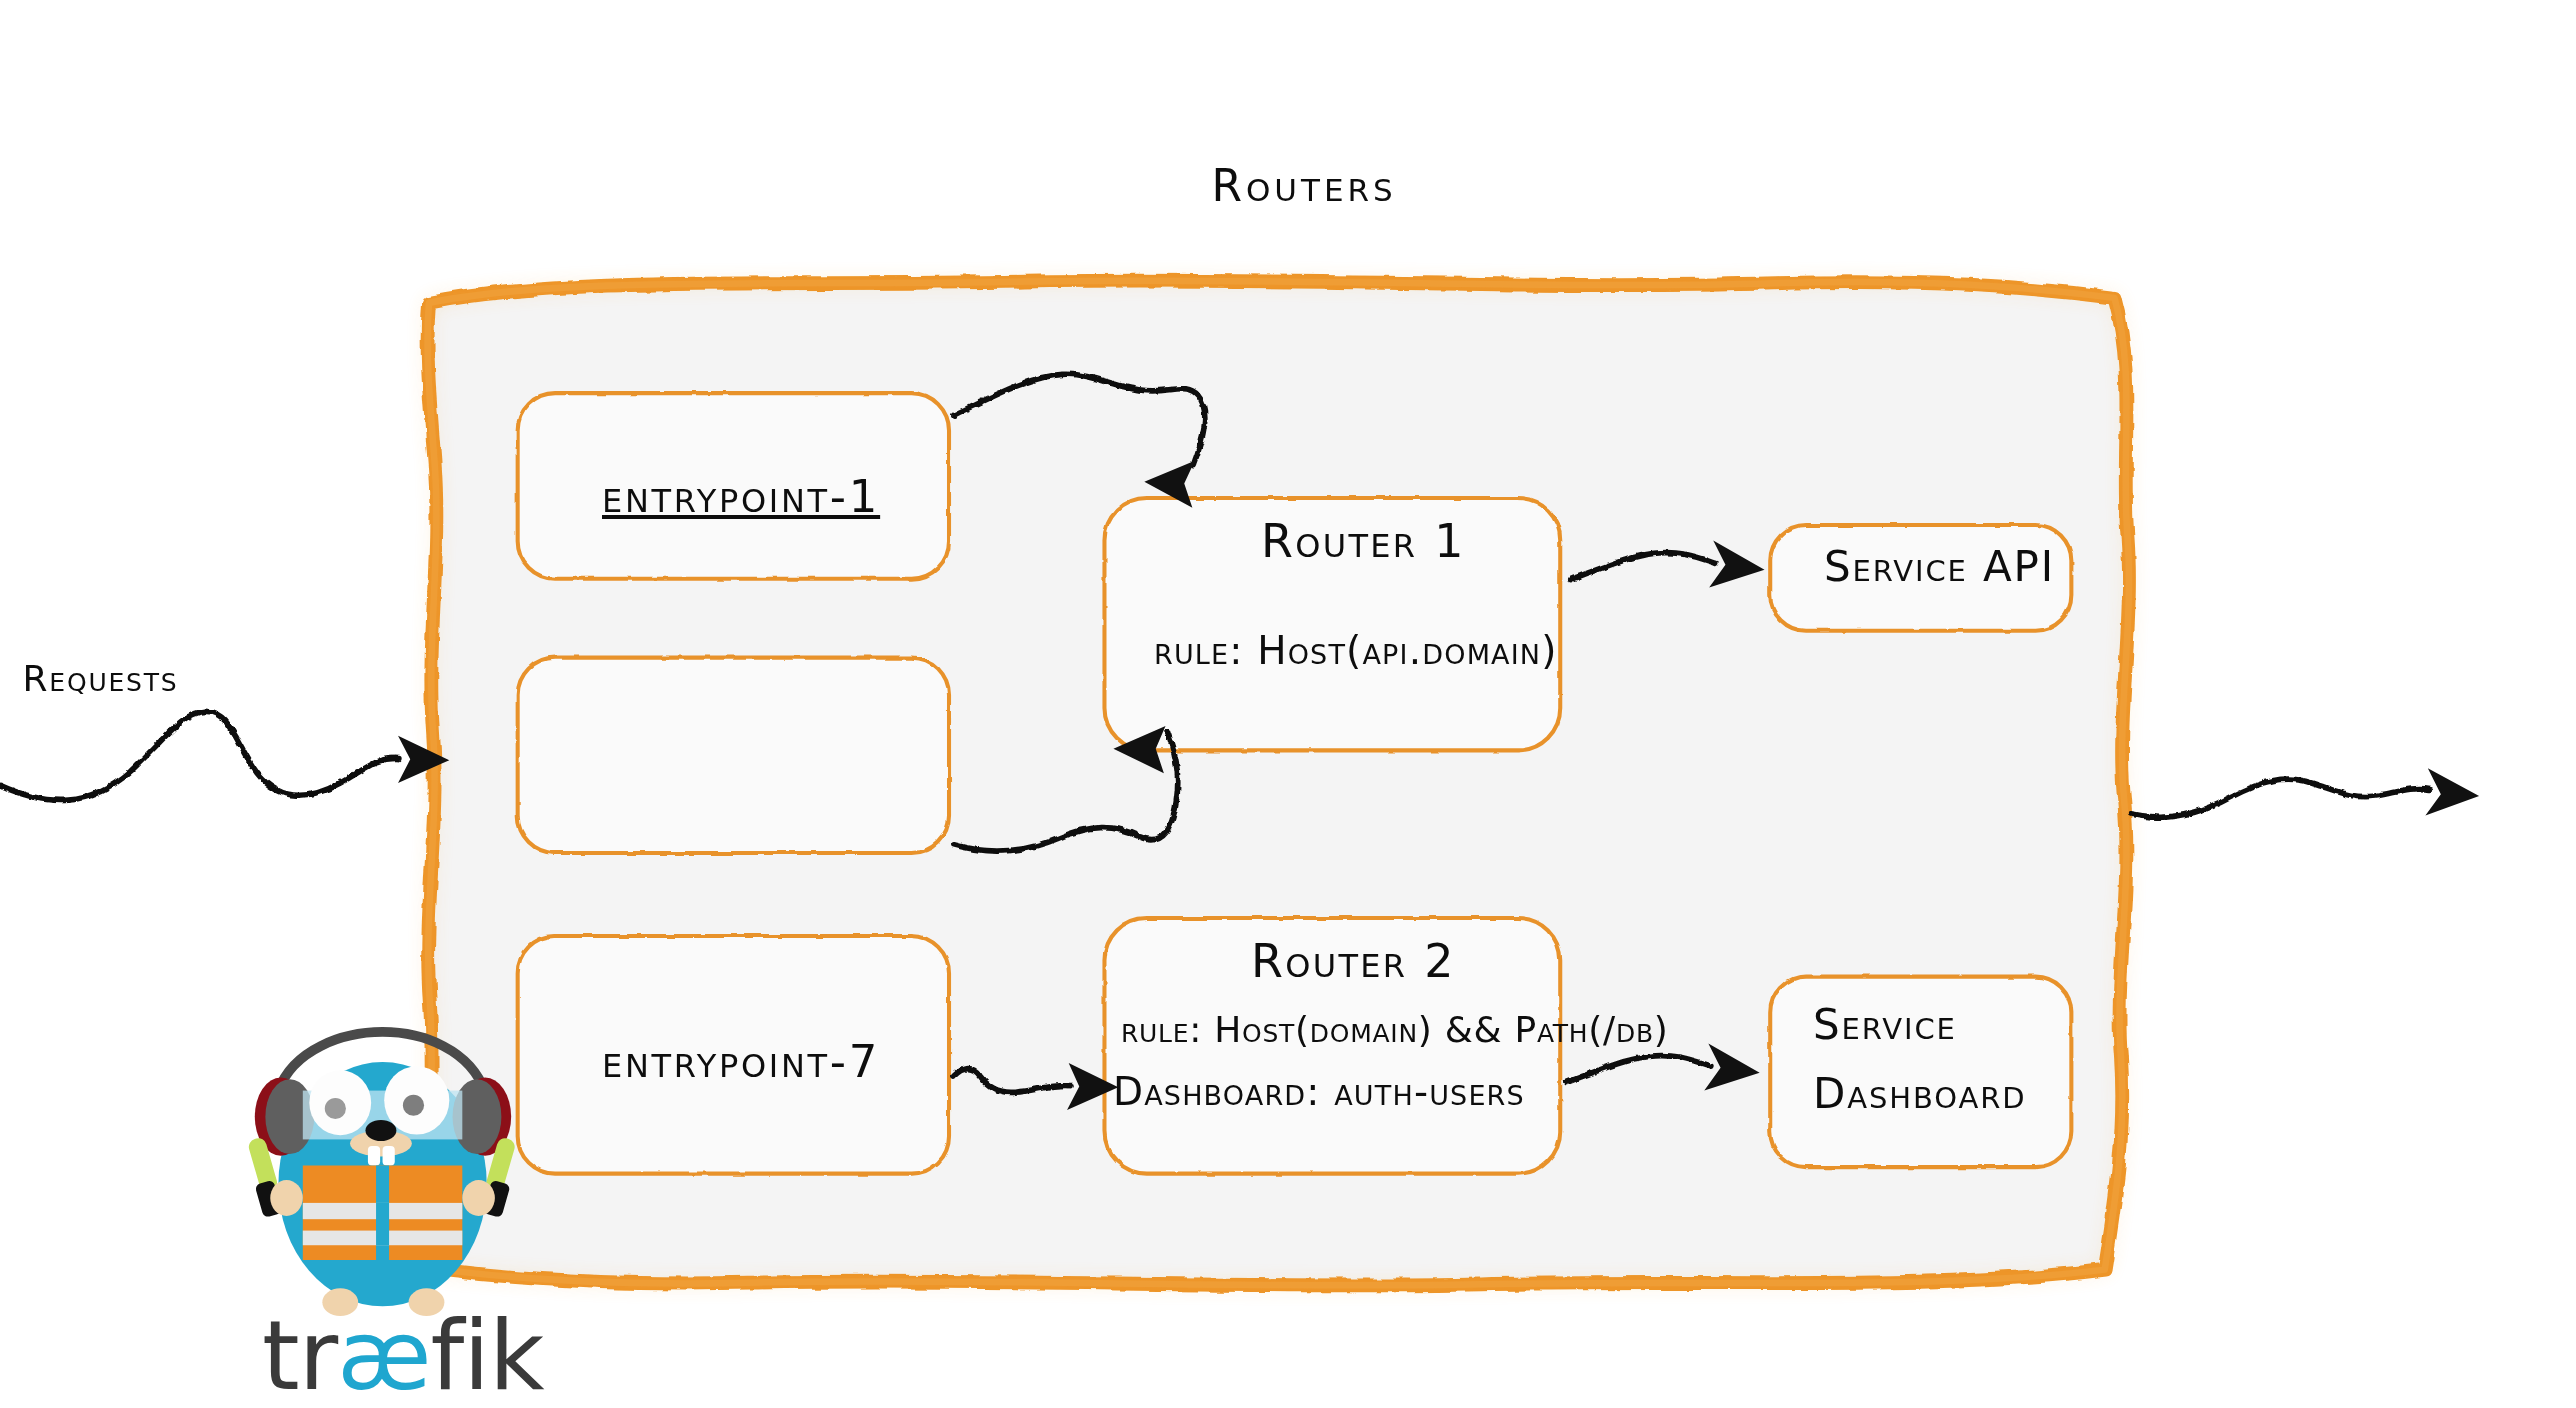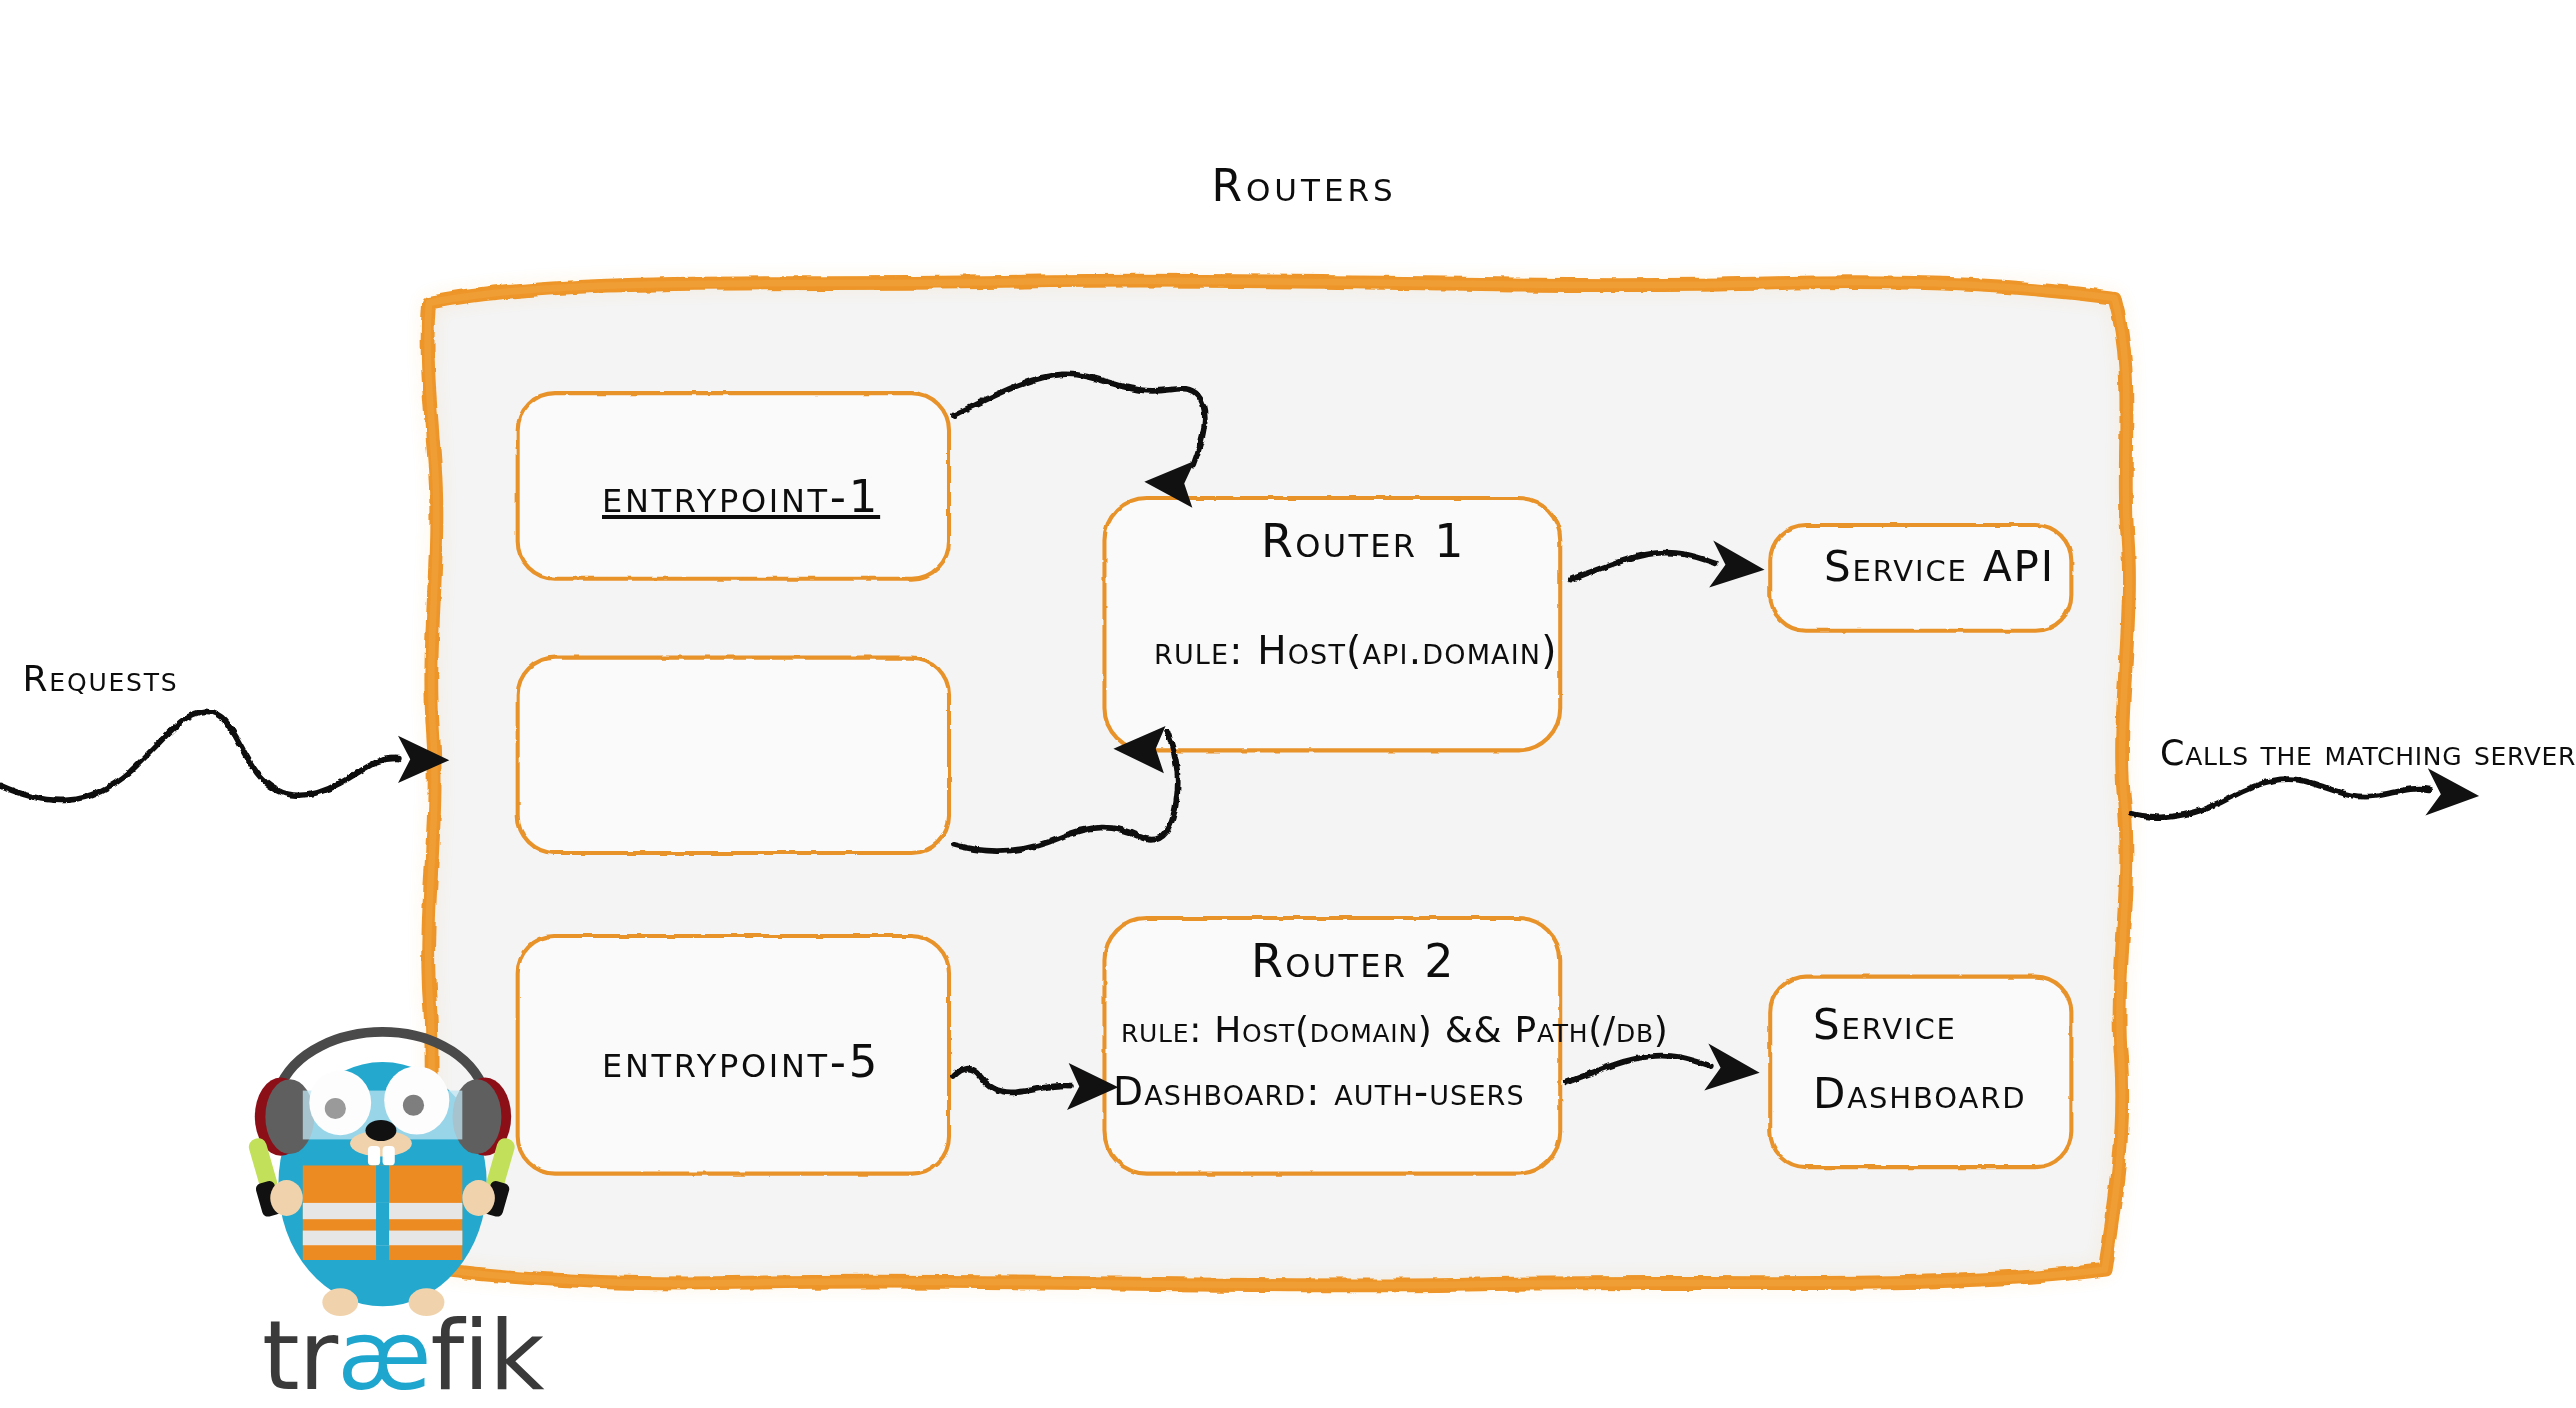--- a/index.html
+++ b/index.html
@@ -236,24 +236,23 @@
 
       <ellipse cx="418" cy="1600" rx="22" ry="17" fill="#F0D3AC"></ellipse>
       <ellipse cx="524" cy="1600" rx="22" ry="17" fill="#F0D3AC"></ellipse>
     </g>
   </svg>
 
   <div class="lbl hand" id="title">Routers</div>
 
   <div class="lbl hand" id="requests-label">Requests</div>
 
-  <div class="lbl hand" id="calls-label">Calls the matching server</div>
 
   <div class="lbl hand ep-label" id="ep1-label">entrypoint-1</div>
-  <div class="lbl hand ep-label" id="ep3-label">entrypoint-5</div>
+  <div class="lbl hand ep-label" id="ep3-label">entrypoint-7</div>
 
   <div class="lbl hand rt-title" id="r1-title">Router 1</div>
   <div class="lbl hand rt-line" id="r1-rule">rule: Host(api.domain)</div>
 
   <div class="lbl hand rt-title" id="r2-title">Router 2</div>
   <div class="lbl hand rt-line-sm" id="r2-rule">rule: Host(domain) &amp;&amp; Path(/db)</div>
   <div class="lbl hand rt-line" id="r2-mw">Dashboard: auth-users</div>
 
   <div class="lbl hand svc-label" id="svc-api-label">Service API</div>
   <div class="lbl hand svc-label" id="svc-dash-1">Service</div>

